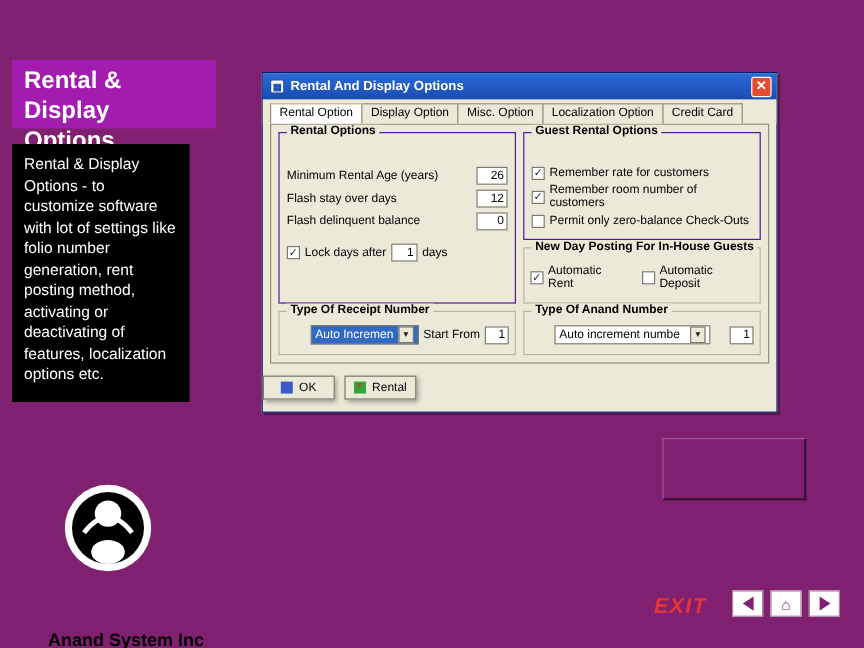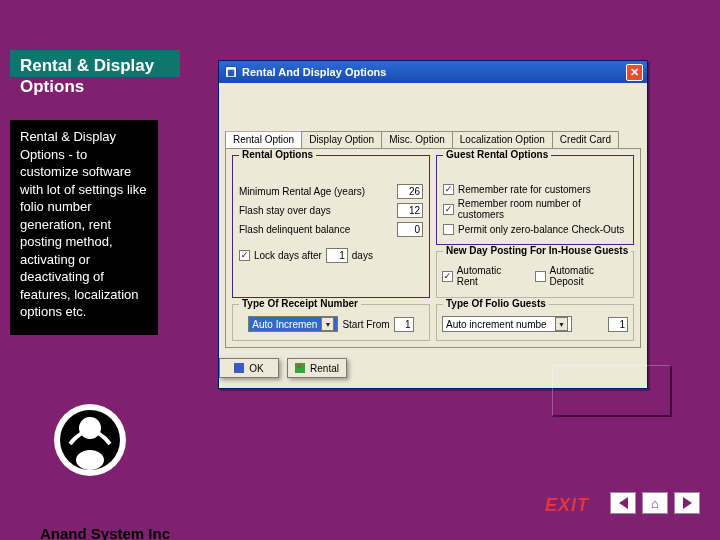--- a/index.html
+++ b/index.html
@@ -7,25 +7,25 @@
     width: 720px;
     height: 540px;
     background: #802070;
     position: relative;
     font-family: "Tahoma", "Trebuchet MS", sans-serif;
     overflow: hidden;
   }
   .sidebar-title-box {
     position: absolute;
     left: 10px; top: 50px;
-    width: 170px; height: 27px;
-    background: #0f766e;
+    width: 170px; height: 57px;
+    background: #a21caf;
     color: #fff;
     font-weight: bold;
-    font-size: 17px;
+    font-size: 20px;
     padding: 5px 10px;
     line-height: 1.25;
   }
   .sidebar-desc-box {
     position: absolute;
     left: 10px; top: 120px;
     width: 148px;
     background: #000;
     color: #fff;
     font-size: 13px;
@@ -93,21 +93,21 @@
   .titlebar .ticon {
     width:12px;height:12px;background:#fff;border:1px solid #1a4bb0;border-radius:2px;
     display:inline-flex;align-items:center;justify-content:center;font-size:8px;color:#1a4bb0;
   }
   .closebtn {
     width:17px;height:17px;background:#e54d2e;border:1px solid #fff;border-radius:2px;
     color:#fff;display:flex;align-items:center;justify-content:center;font-weight:bold;font-size:11px;line-height:1;
   }
 
   .tabs {
-    display:flex; gap:0; padding: 3px 6px 0 6px; background:#ece9d8; font-size:10px;margin-top:45px;
+    display:flex; gap:0; padding: 3px 6px 0 6px; background:#ece9d8; font-size:10px;
   }
   .tab {
     padding: 2px 7px 3px 7px;
     border:1px solid #919177;
     border-bottom:none;
     background:#ece9d8;
     position:relative;
     margin-right:-1px;
   }
   .tab.active {
@@ -281,21 +281,21 @@
         <div class="chkrow">
           <span class="chk">✓</span>
           <span>Lock days after</span>
           <span class="numbox" style="width:22px">1</span>
           <span>days</span>
         </div>
       </div>
 
       <div class="subgroup">
         <div class="legend">Type Of Receipt Number</div>
-        <div class="row" style="gap:4px;justify-content:center">
+        <div class="row" style="gap:4px;justify-content:flex-end">
           <div class="dropdown sel">
             <span>Auto Incremen</span>
             <span class="dd-arrow">▼</span>
           </div>
           <span>Start From</span>
           <span class="numbox" style="width:20px">1</span>
         </div>
       </div>
     </div>
 
@@ -324,22 +324,22 @@
               <span>Automatic Rent</span>
             </span>
           <span class="chkrow">
               <span class="chk"></span>
               <span>Automatic Deposit</span>
             </span>
         </div>
       </div>
 
       <div class="subgroup">
-        <div class="legend">Type Of Folio Guests</div>
-        <div class="row" style="gap:4px;justify-content:space-between">
+        <div class="legend">Type Of Anand Number</div>
+        <div class="row" style="gap:16px;justify-content:flex-end">
           <div class="dropdown" style="min-width:130px">
             <span>Auto increment numbe</span>
             <span class="dd-arrow">▼</span>
           </div>
           <span class="numbox" style="width:20px">1</span>
         </div>
       </div>
     </div>
 
   </div>

